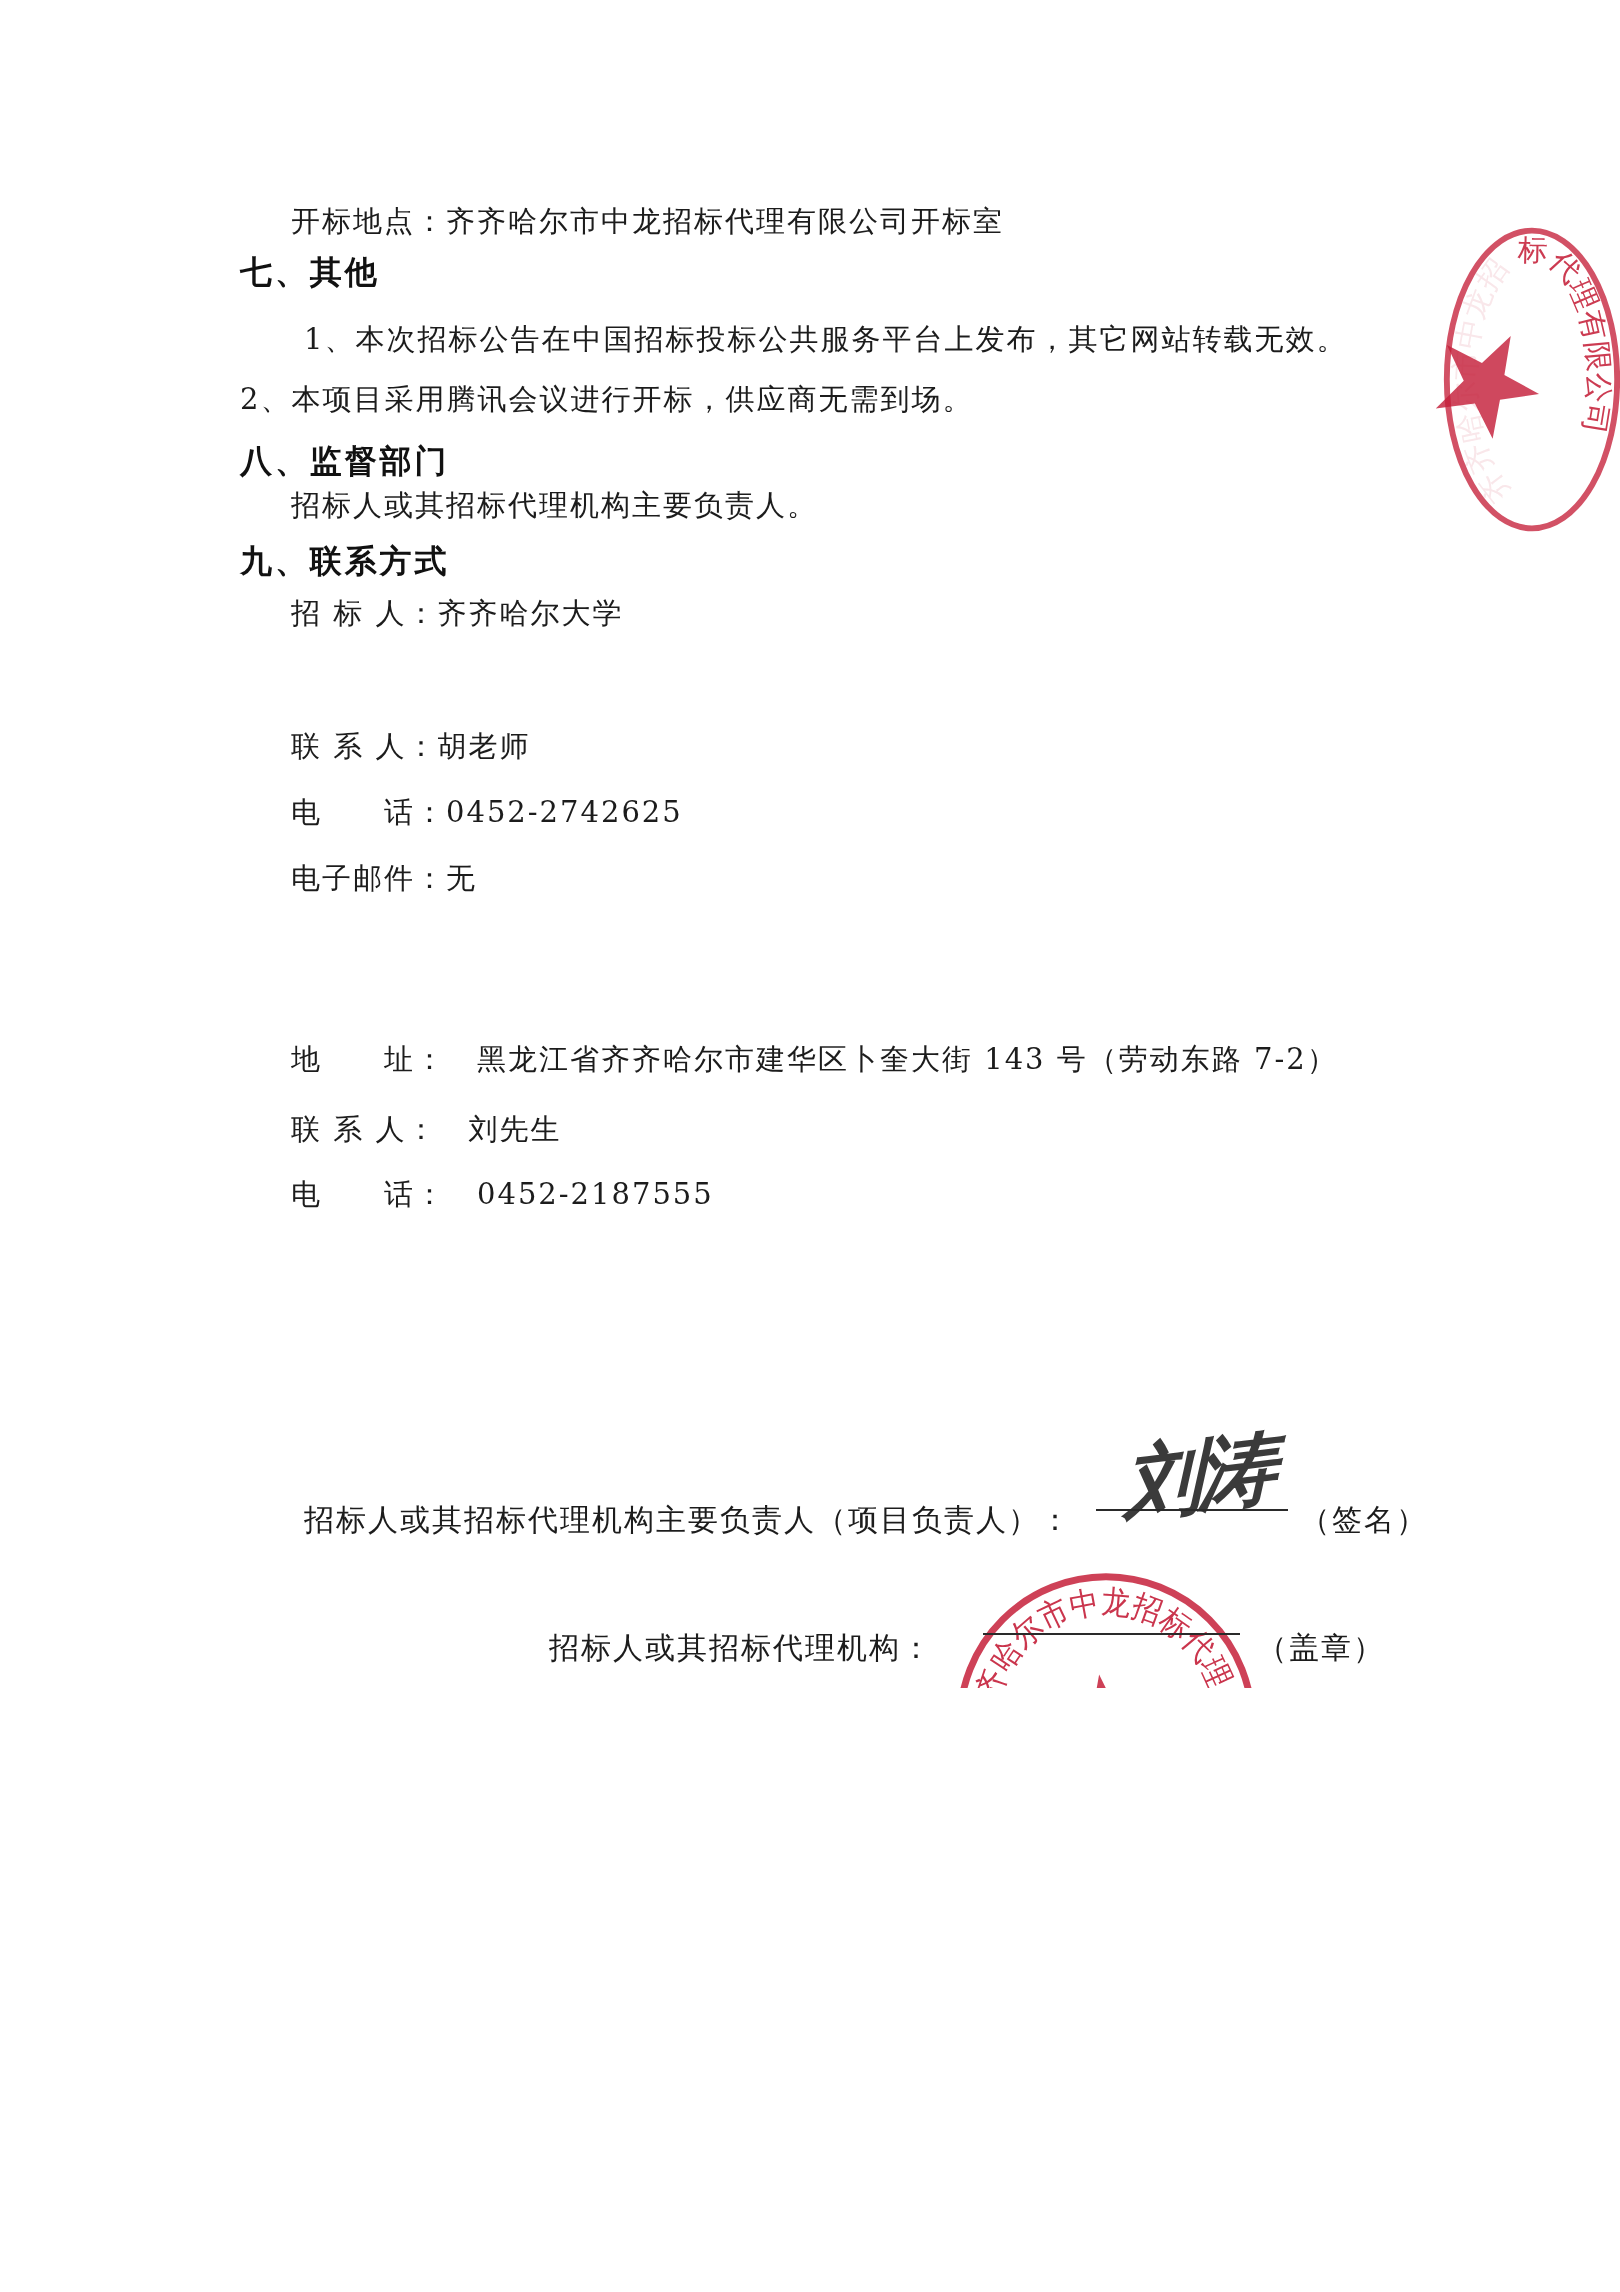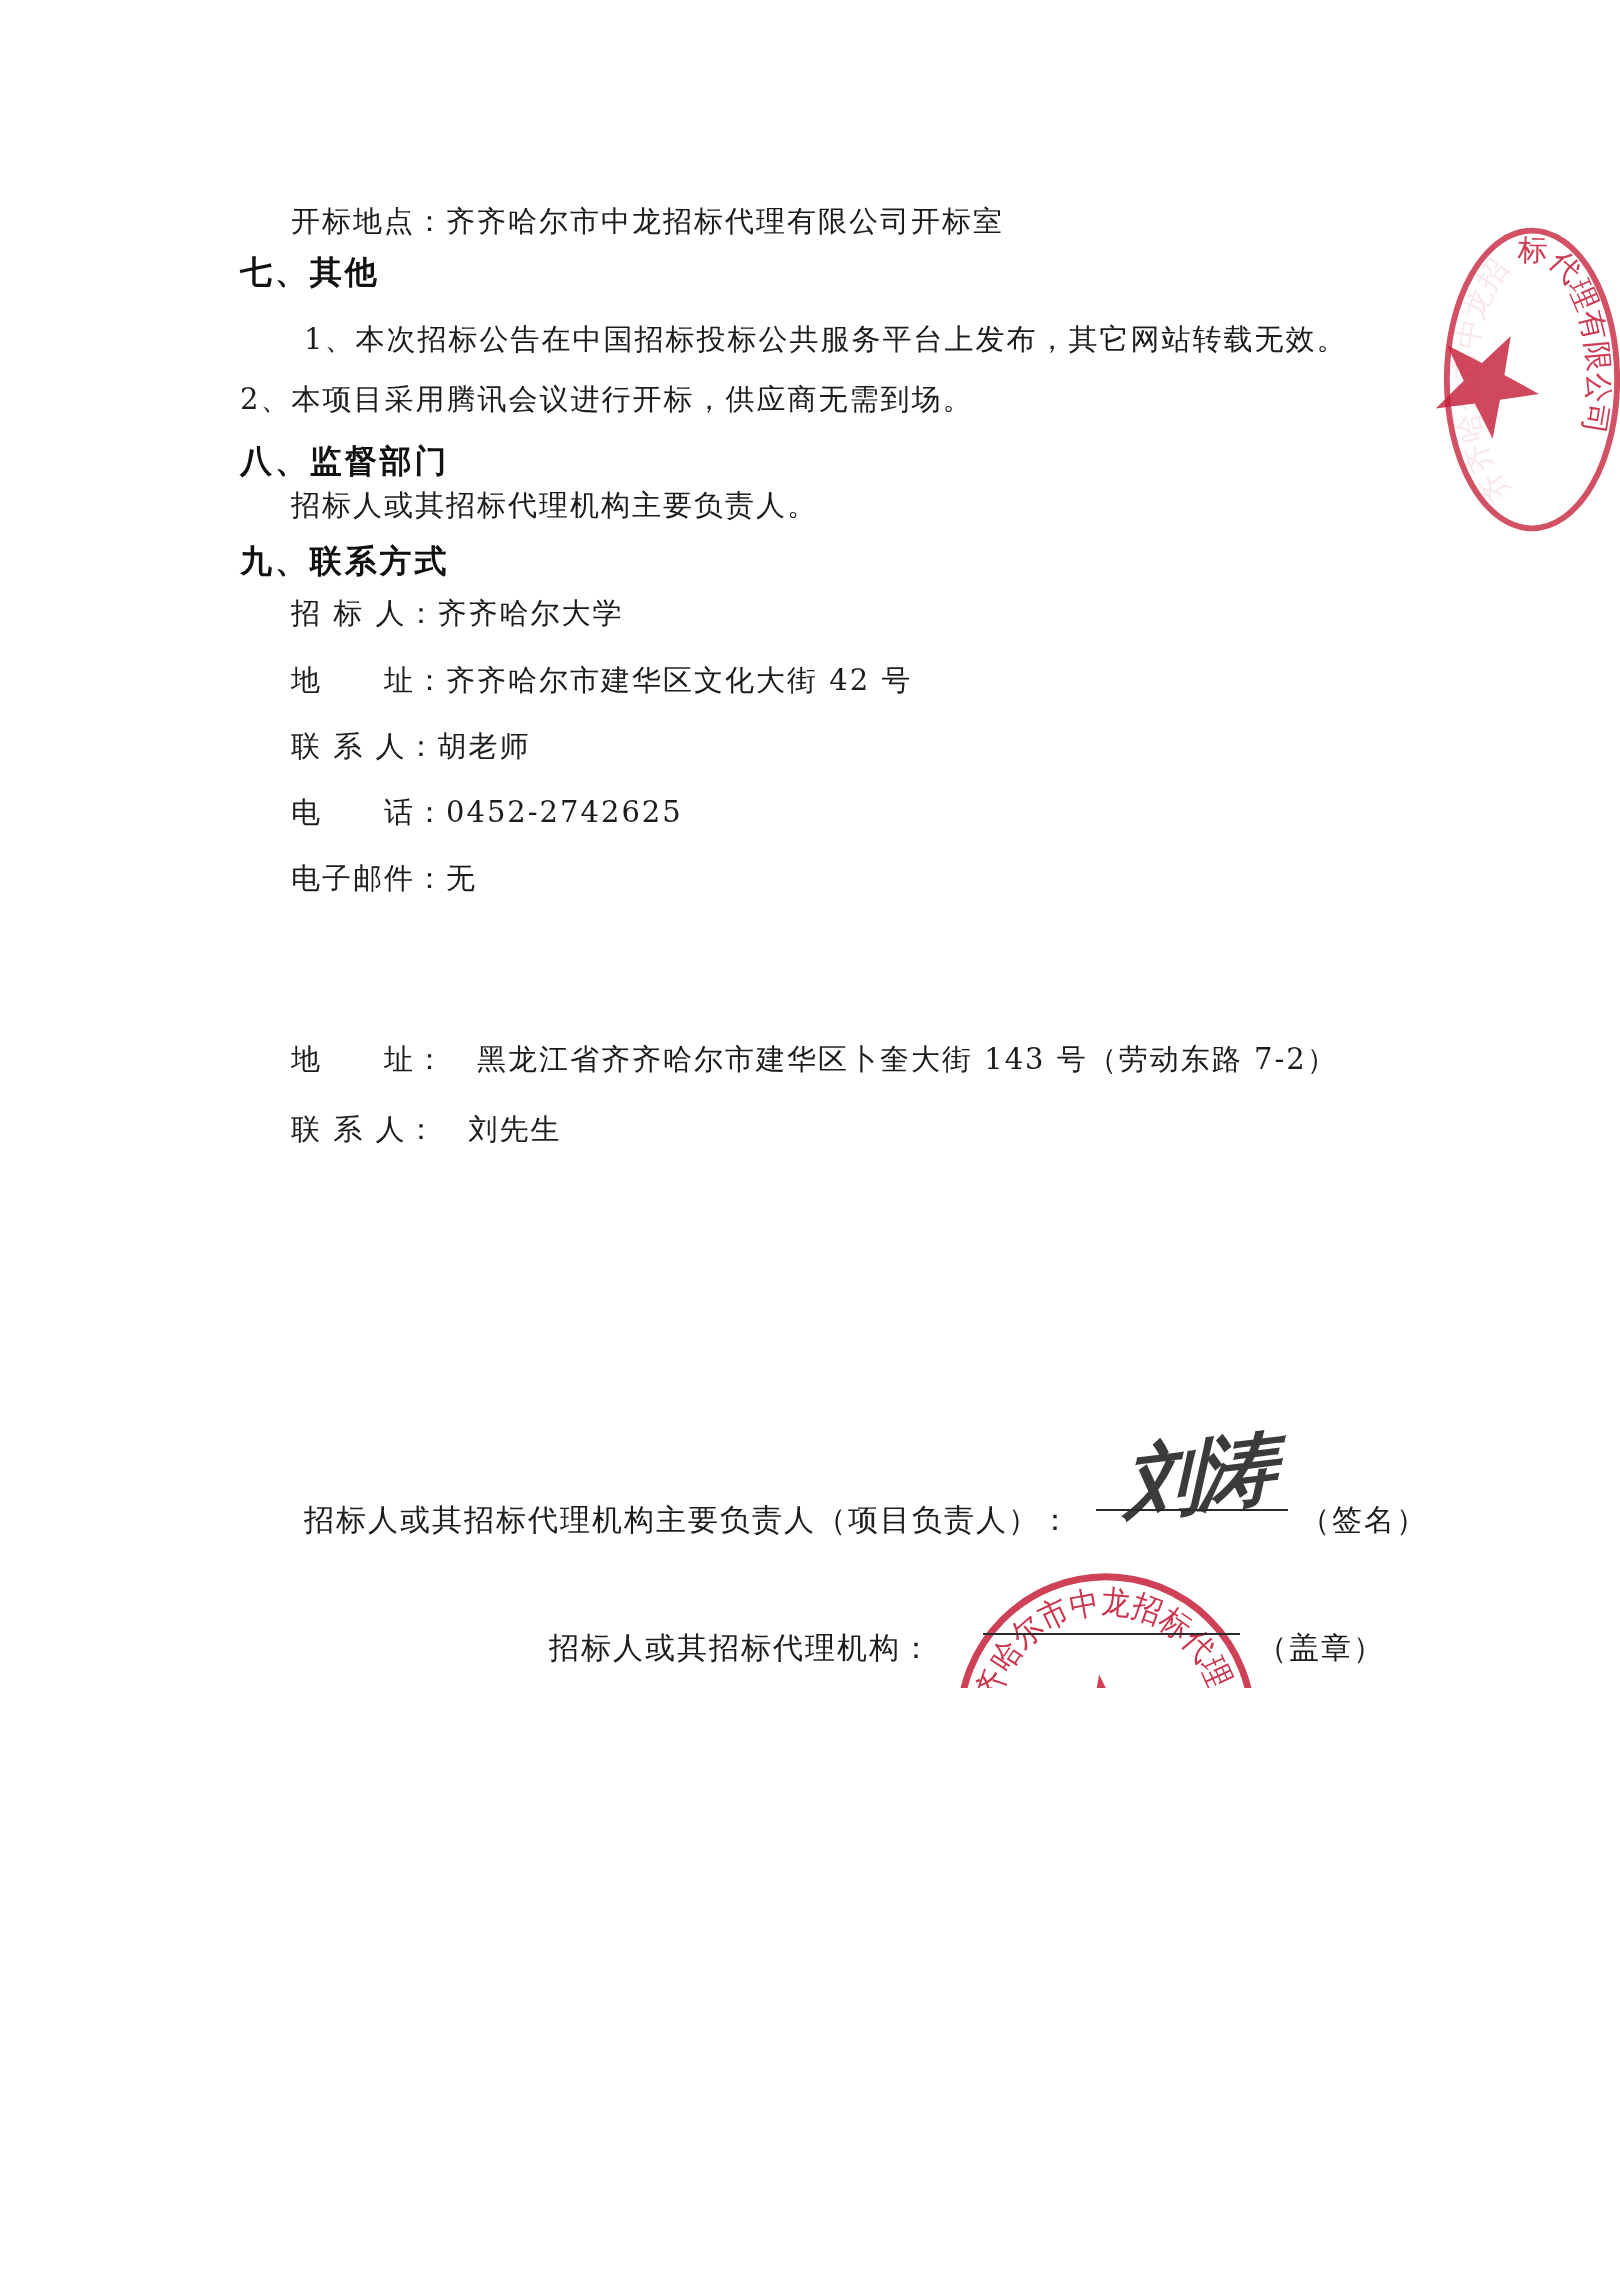--- a/index.html
+++ b/index.html
@@ -61,27 +61,27 @@
   <div class="h" style="left:240px;top:251px;">七、其他</div>
   <div class="t" style="left:304px;top:321px;">1、本次招标公告在中国招标投标公共服务平台上发布，其它网站转载无效。</div>
   <div class="t" style="left:240px;top:381px;">2、本项目采用腾讯会议进行开标，供应商无需到场。</div>
 
   <div class="h" style="left:240px;top:440px;">八、监督部门</div>
   <div class="t" style="left:291px;top:487px;">招标人或其招标代理机构主要负责人。</div>
 
   <div class="h" style="left:240px;top:540px;">九、联系方式</div>
 
   <div class="t" style="left:291px;top:595px;">招 标 人：齐齐哈尔大学</div>
-  <div class="t" style="left:291px;top:662px;">地　　址：齐齐哈尔市建华区文化大街 42 号</div>
   <div class="t" style="left:291px;top:728px;">联 系 人：胡老师</div>
   <div class="t" style="left:291px;top:794px;">电　　话：0452-2742625</div>
   <div class="t" style="left:291px;top:860px;">电子邮件：无</div>
 
   <div class="t" style="left:291px;top:1041px;">地　　址：　黑龙江省齐齐哈尔市建华区卜奎大街 143 号（劳动东路 7-2）</div>
   <div class="t" style="left:291px;top:1111px;">联 系 人：　刘先生</div>
+  <div class="t" style="left:291px;top:1176px;">电　　话：　0452-2187555</div>
 
   <div class="t z3" style="left:304px;top:1501px;font-size:30px;">招标人或其招标代理机构主要负责人（项目负责人）：</div>
   <div class="underline" style="left:1096px;top:1509px;width:192px;"></div>
   <div class="sig" style="left:1123px;top:1423px;">刘涛</div>
   <div class="t z3" style="left:1300px;top:1501px;font-size:30px;">（签名）</div>
 
   <div class="t z3" style="left:549px;top:1629px;font-size:30px;">招标人或其招标代理机构：</div>
   <div class="underline" style="left:983px;top:1633px;width:257px;border-bottom-width:2px;"></div>
   <div class="t z3" style="left:1257px;top:1629px;font-size:30px;">（盖章）</div>
 

